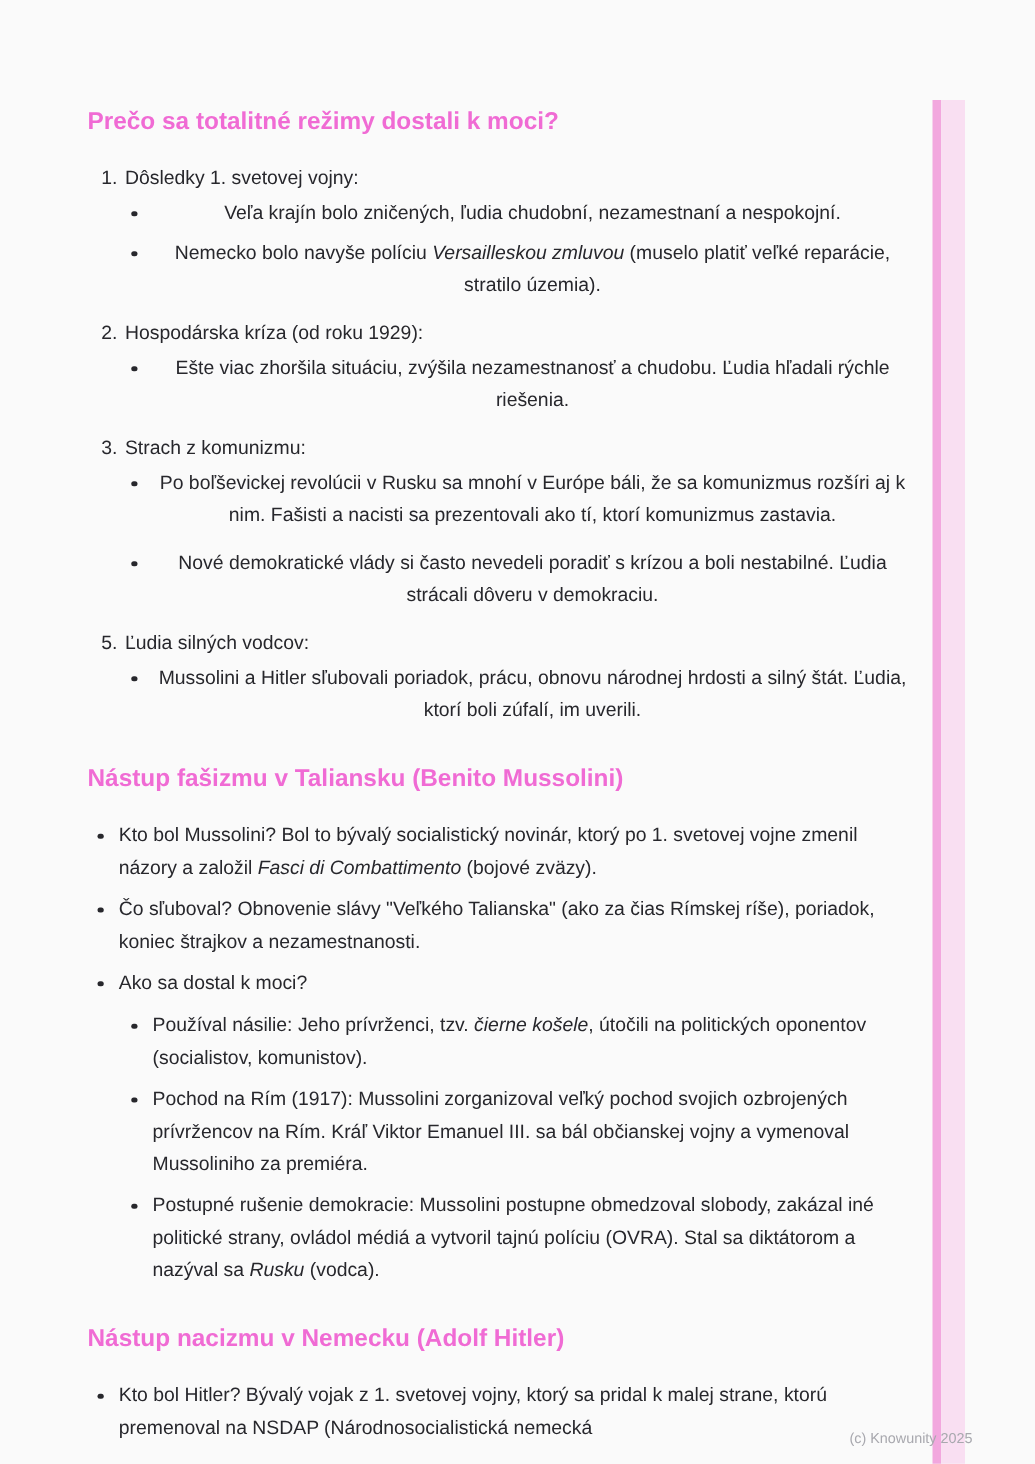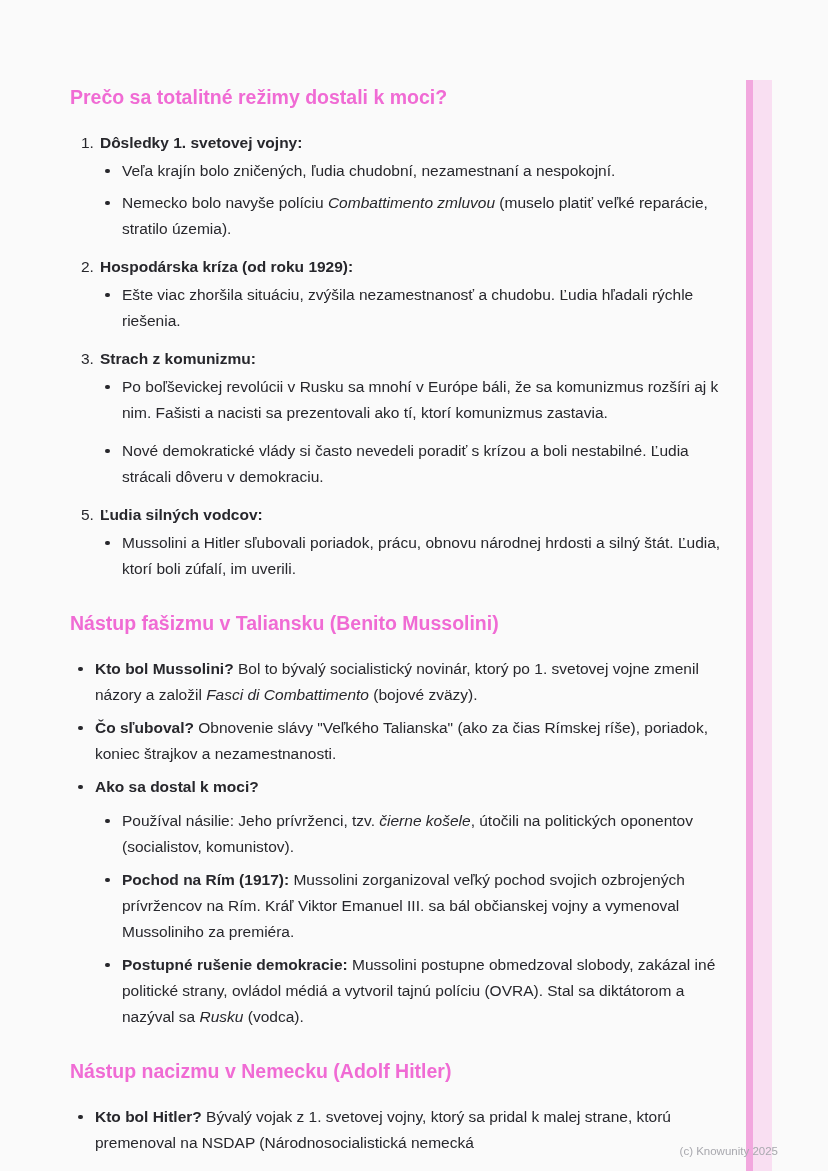--- a/index.html
+++ b/index.html
@@ -26,35 +26,36 @@
     line-height: 26px;
     font-weight: 700;
     margin: 28px 0 20px 0;
   }
   .section:first-child .section-title { margin-top: 0; }
 
   .content, .content li, .content p {
     font-size: 15.5px;
     line-height: 26px;
   }
-  .b { font-weight: 700; }
+  .b { font-weight: 400; }
   .i { font-style: italic; }
 
   
   .oitem { margin-bottom: 12px; }
   .oline { padding-left: 11px; margin-bottom: 2px; }
   .onum  { margin-right: 6px; }
 
   ul { list-style: none; }
 
   
   .sublist > li {
     position: relative;
     padding-left: 52px;
     margin-bottom: 6px;
+    text-align: center;
   }
   .sublist > li::before {
     content: "";
     position: absolute;
     left: 35px;
     top: 10.5px;
     width: 4.5px;
     height: 4.5px;
     border-radius: 50%;
     background: var(--text, #27272c);
@@ -111,21 +112,21 @@
   <div class="stripe stripe-dark"></div>
   <div class="stripe stripe-light"></div>
   <main class="content">
       <section class="section">
         <h2 class="section-title">Prečo sa totalitné režimy dostali k moci?</h2>
         <div class="olist">
           <div class="oitem">
             <div class="oline"><span class="onum">1.</span><span class="b">Dôsledky 1. svetovej vojny:</span></div>
             <ul class="sublist">
               <li><span>Veľa krajín bolo zničených, ľudia chudobní, nezamestnaní a nespokojní.</span></li>
-              <li><span>Nemecko bolo navyše políciu </span><span class=" i">Combattimento zmluvou</span><span> (muselo platiť veľké reparácie, stratilo územia).</span></li>
+              <li><span>Nemecko bolo navyše políciu </span><span class=" i">Versailleskou zmluvou</span><span> (muselo platiť veľké reparácie, stratilo územia).</span></li>
             </ul>
           </div>
           <div class="oitem">
             <div class="oline"><span class="onum">2.</span><span class="b">Hospodárska kríza (od roku 1929):</span></div>
             <ul class="sublist">
               <li><span>Ešte viac zhoršila situáciu, zvýšila nezamestnanosť a chudobu. Ľudia hľadali rýchle riešenia.</span></li>
             </ul>
           </div>
           <div class="oitem">
             <div class="oline"><span class="onum">3.</span><span class="b">Strach z komunizmu:</span></div>

